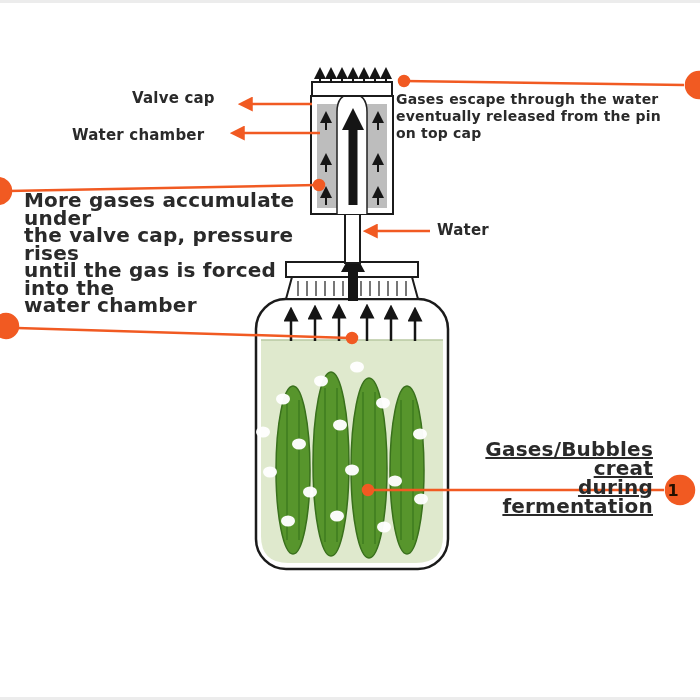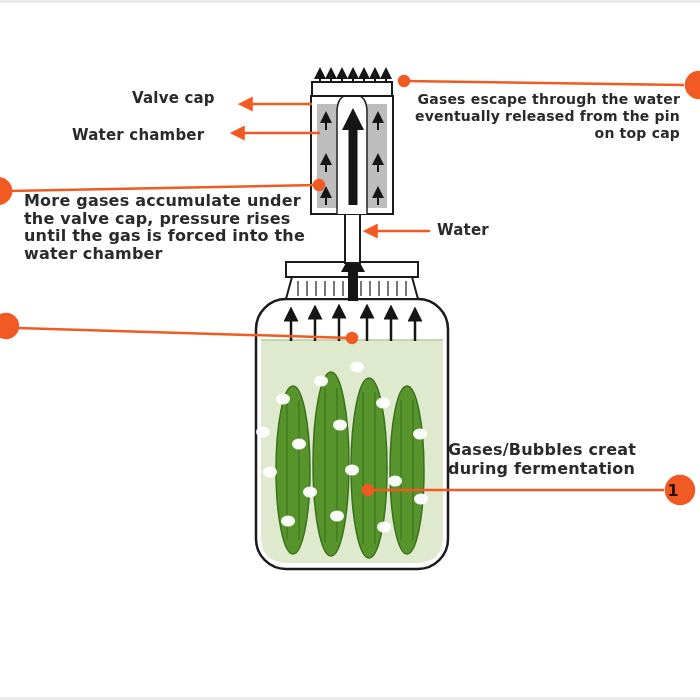--- a/index.html
+++ b/index.html
@@ -6,28 +6,28 @@
   #stage{
     position:relative;width:700px;height:700px;background:#ffffff;
     overflow:hidden;font-family:"DejaVu Sans", sans-serif;color:#2a2a2a;
   }
   .edge-strip{position:absolute;left:0;width:700px;height:3px;background:#ececec;}
   .label{
     position:absolute;white-space:pre-line;font-weight:bold;color:#2a2a2a;
     letter-spacing:.2px;
   }
   .lbl-single{font-size:15px;}
-  .lbl-para{font-size:16px;line-height:17.5px;}
+  .lbl-para{font-size:20px;line-height:17.5px;}
   #lbl-valve-cap{left:104px;top:89px;margin-left:28px;}
   #lbl-water-chamber{left:72px;top:126px;}
-  #lbl-gases-escape{left:378px;top:91px;width:302px;line-height:17px;font-size:14px;text-align:right;}
+  #lbl-gases-escape{left:396px;top:91px;width:302px;line-height:17px;font-size:14px;}
   #lbl-more-gases{left:24px;top:192px;width:300px;}
   #lbl-valve{left:437px;top:221px;}
   #lbl-jar-airtight{left:24px;top:343px;width:250px;line-height:18px;}
-  #lbl-bubbles{left:448px;top:440px;width:205px;text-align:left;line-height:19px;}
+  #lbl-bubbles{left:448px;top:440px;width:205px;text-align:right;line-height:19px;text-decoration:underline;}
   svg{position:absolute;left:0;top:0;}
 </style>
 </head>
 <body>
 
 <div id="stage">
   <div class="edge-strip" style="top:0"></div>
   <div class="edge-strip" style="top:697px"></div>
 
   <svg width="700" height="700" viewBox="0 0 700 700">

